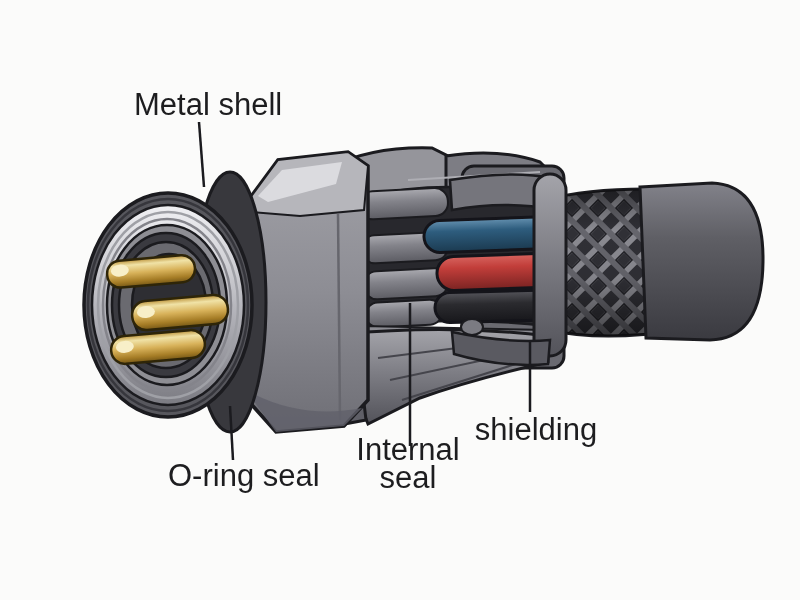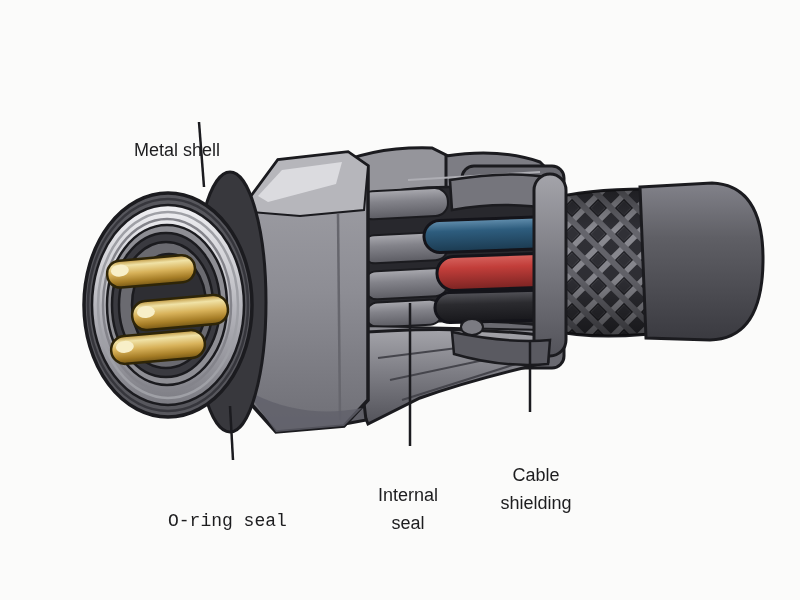--- a/index.html
+++ b/index.html
@@ -2,25 +2,24 @@
 <html><head>
 <meta charset="utf-8">
 <style>
   html,body{margin:0;padding:0;}
   body{width:800px;height:600px;overflow:hidden;background:#fbfbfa;}
   .figure{position:relative;width:800px;height:600px;background:#fbfbfa;}
   .figure svg{position:absolute;left:0;top:0;}
   .label{
     position:absolute;
     font-family:"Liberation Sans", sans-serif;
-    font-size:18px;
+    font-size:31px;
     line-height:28px;
     color:#1d1d1f;
     white-space:nowrap;
-    margin-top:45px;
   }
   .label.center{transform:translateX(-50%);text-align:center;}
   .label span{display:block;}
 </style>
 </head>
 <body>
 
 <div class="figure">
 
 <svg width="800" height="600" viewBox="0 0 800 600">
@@ -181,25 +180,24 @@
   <g stroke="#1b1b1f" stroke-width="2.5">
     <line x1="199" y1="122" x2="204" y2="187"></line>
     <line x1="230" y1="406" x2="233" y2="460"></line>
     <line x1="410" y1="303" x2="410" y2="446"></line>
     <line x1="530" y1="342" x2="530" y2="412"></line>
   </g>
 </svg>
 
 <div class="label" style="left:134px;top:91px;">Metal shell</div>
 
-<div class="label" style="left:168px;top:462px;font-family:Liberation Mono, monospace;">O-ring seal</div>
+<div class="label" style="left:168px;top:462px;">O-ring seal</div>
 
 <div class="label center" style="left:408px;top:436px;">
   <span>Internal</span>
   <span>seal</span>
 </div>
 
 <div class="label center" style="left:536px;top:416px;">
-  <span>Cable</span>
   <span>shielding</span>
 </div>
 
 </div>
 
 </body></html>

